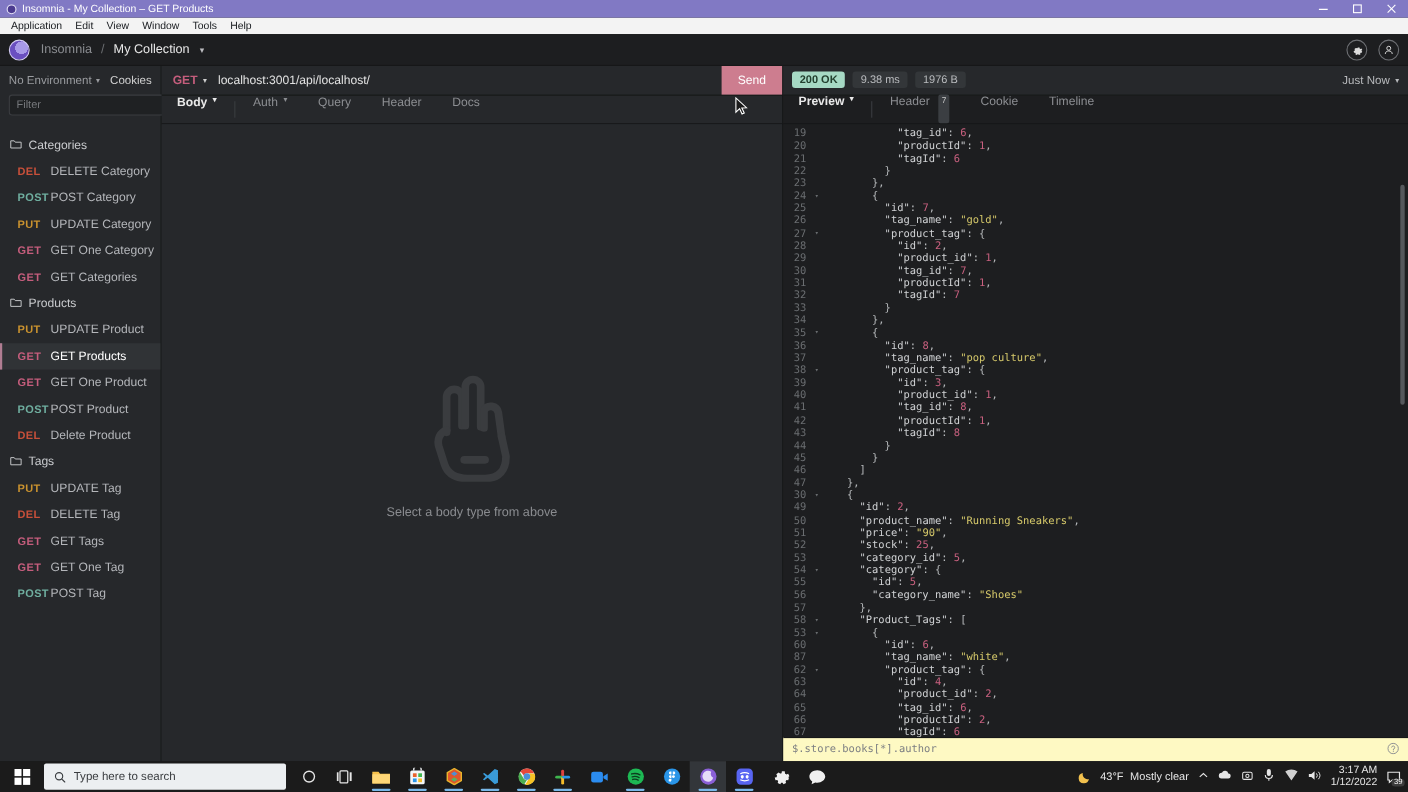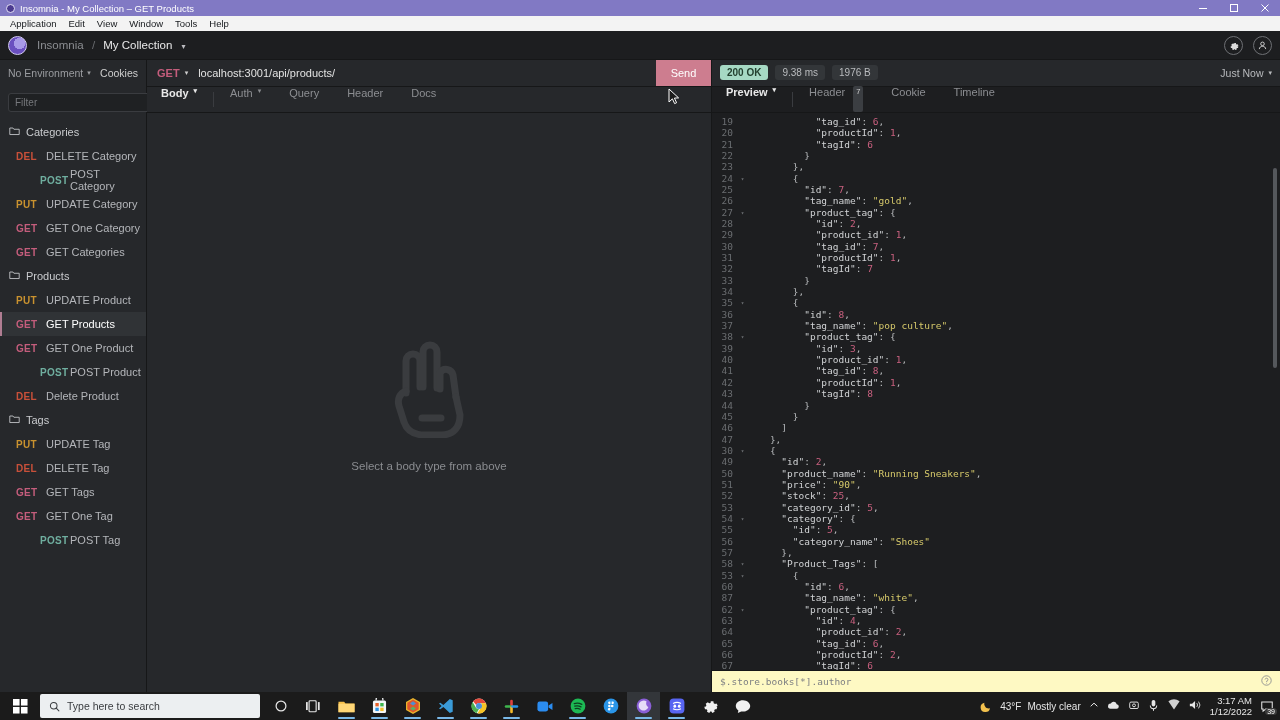--- a/index.html
+++ b/index.html
@@ -52,39 +52,39 @@
   
   .body-row { flex:1 1 auto; display:flex; min-height:0; }
 
   
   .sidebar { width:147px; flex:0 0 147px; background:#26282b;
              display:flex; flex-direction:column; border-right:1px solid #161718; }
   .env-row { height:26px; display:flex; align-items:center; padding:0 8px;
              font-size:10.5px; color:#9a9ca0; }
   .env-row .caret { margin-left:4px; font-size:7px; }
   .cookies { margin-left:auto; color:#cfcfcf; }
-  .filter-row { height:32px; display:flex; align-items:center; padding:0 8px; gap:20px; }
+  .filter-row { height:32px; display:flex; padding:0 8px; gap:20px; }
   .filter-input {
     flex:1 1 auto; height:19px; background:#1f2123; border:1px solid #3a3c40;
     border-radius:3px; color:#8a8c90; font-size:10px; padding:0 6px;
     font-family:"Liberation Sans", sans-serif;
   }
   .filter-input::placeholder { color:#76787c; }
   .ico-btn { color:#cfcfcf; display:flex; align-items:center; gap:2px; }
   .tree { flex:1 1 auto; overflow:hidden; padding-top:2px; }
   .folder { height:24px; display:flex; align-items:center; padding-left:9px;
             font-size:11px; color:#c9cbce; gap:6px; }
   .req { height:24px; display:flex; align-items:center; padding-left:16px;
          font-size:11px; color:#b4b6ba; position:relative; }
   .req .m { width:30px; flex:0 0 30px; font-size:10px; font-weight:bold;
             letter-spacing:.3px; text-align:left; }
   .req.sel { background:#303336; color:#ffffff; }
   .req.sel::before { content:""; position:absolute; left:0; top:0; bottom:0;
                      width:2px; background:#b07d92; }
-  .m-get { color:#c45d7c; } .m-post { color:#6fae9f;margin-left:24px; }
+  .m-get { color:#c45d7c; } .m-post { color:#6fae9f; }
   .m-put { color:#c9922f; } .m-del { color:#c8503a; }
 
   
   .req-pane { width:565px; flex:0 0 565px; display:flex; flex-direction:column;
               background:#26282b; border-right:1px solid #161718; }
   .url-row { height:27px; display:flex; align-items:stretch; background:#26282b;
              border-bottom:1px solid #161718; }
   .method-sel { display:flex; align-items:center; gap:5px; padding:0 10px;
                 font-size:11px; color:#c45d7c; font-weight:bold; }
   .method-sel .caret { font-size:7px; color:#cfcfcf; font-weight:normal; }
@@ -329,21 +329,21 @@
           </div>
         </div>
     </div>
 
     <div class="req-pane">
       <div class="url-row">
         <div class="method-sel">
           <span>GET</span>
           <span class="caret">▾</span>
         </div>
-        <div class="url-val">localhost:3001/api/products/</div>
+        <div class="url-val">localhost:3001/api/localhost/</div>
         <div class="send-btn">Send</div>
       </div>
       <div class="tabs" id="req-tabs">
           <div class="tab active">
             <span>Body</span>
             <span class="caret">▾</span>
           </div>
           <div class="tab-div"></div>
           <div class="tab">
             <span>Auth</span>

